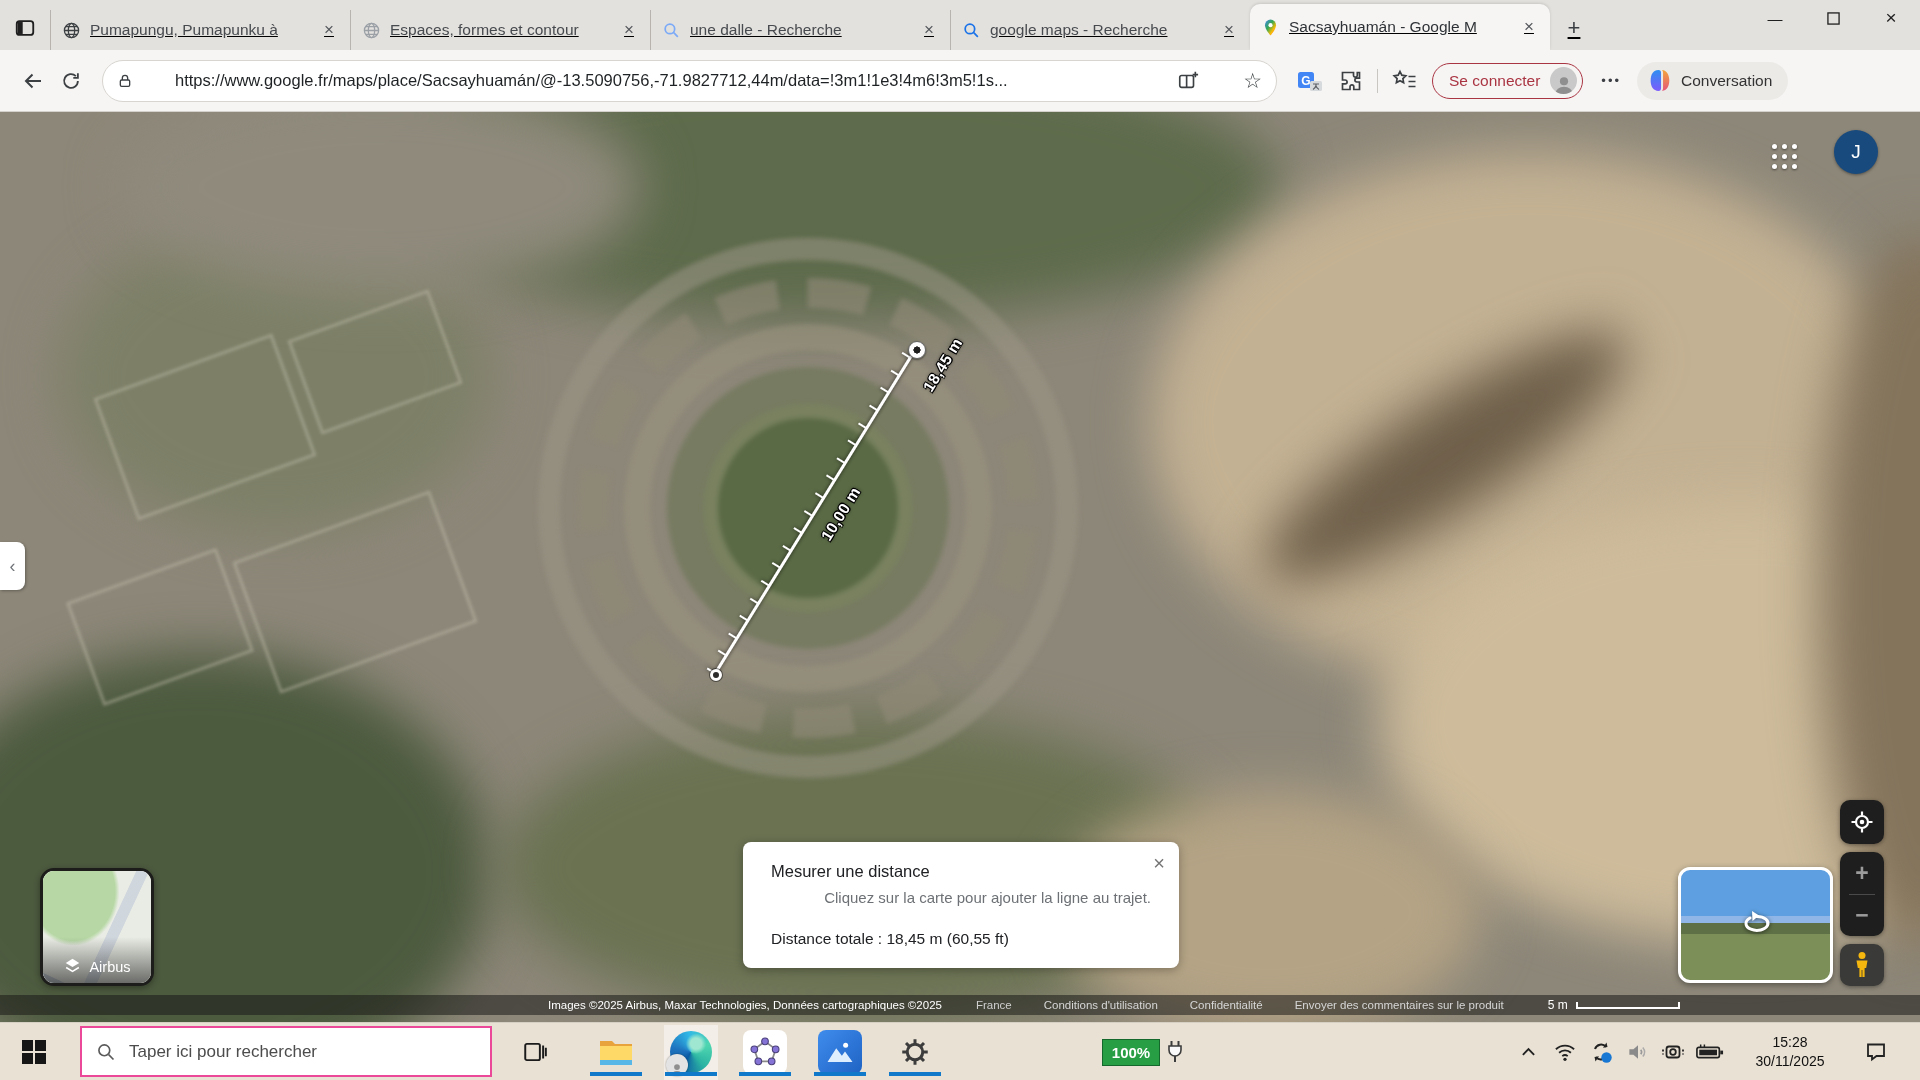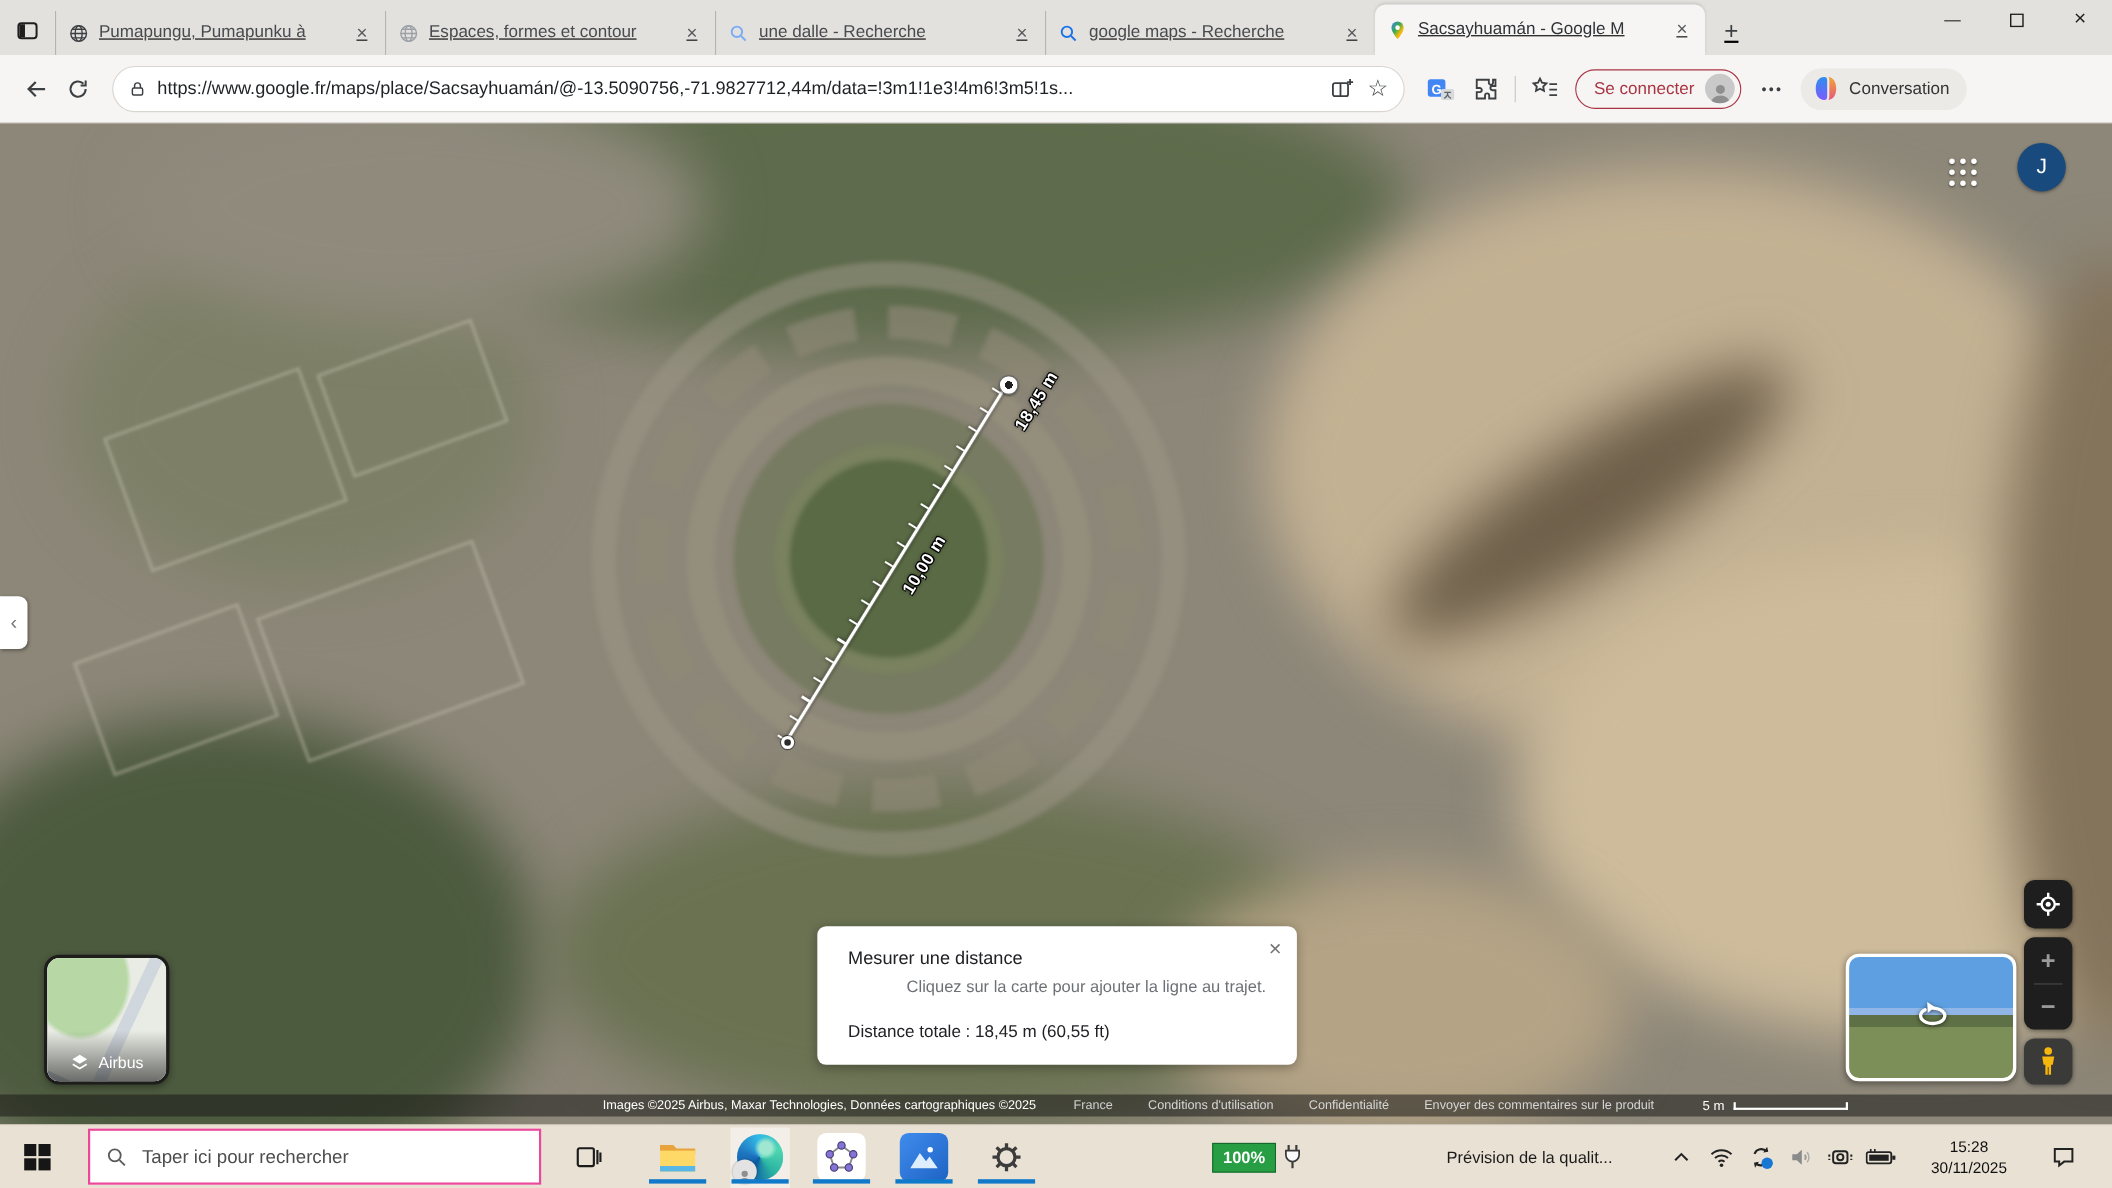--- a/index.html
+++ b/index.html
@@ -16,21 +16,21 @@
   .tab .ticon { width:20px; height:20px; flex:0 0 auto; margin-right:9px; display:flex; align-items:center; justify-content:center; }
   .tab-title { flex:1; white-space:nowrap; overflow:hidden; }
   .tab-close { width:22px; text-align:center; font-size:17px; color:#55585c; flex:0 0 auto; }
   .newtab { width:36px; height:36px; margin:0 0 4px 6px; display:flex; align-items:center; justify-content:center; font-size:22px; color:#3b3e42; cursor:pointer; }
   .win-controls { position:absolute; right:0; top:0; display:flex; }
   .win-btn { width:58px; height:36px; display:flex; align-items:center; justify-content:center; color:#1f1f1f; font-size:15px; cursor:pointer; }
 
   
   .toolbar { position:absolute; top:50px; left:0; width:1920px; height:62px; background:#f7f5f4; border-bottom:1px solid #d4d1cc; display:flex; align-items:center; padding-left:14px; z-index:3; }
   .nav-btn { width:38px; height:38px; display:flex; align-items:center; justify-content:center; cursor:pointer; }
-  .urlbox { width:1175px; height:42px; margin-left:12px; background:#fff; border:1px solid #d8d5d0; border-radius:21px; display:flex; align-items:center; padding:0 14px; }
+  .urlbox { width:1175px; height:42px; margin-left:12px; background:#fff; border:1px solid #d8d5d0; border-radius:21px; display:flex; align-items:center; padding:0 14px;gap:32px; }
   .url-text { flex:1; font-size:16.5px; color:#1f2224; white-space:nowrap; overflow:hidden; margin-left:10px; }
   .pill-ic { flex:0 0 auto; display:flex; align-items:center; justify-content:center; cursor:pointer; }
   .tb-ic { display:flex; align-items:center; justify-content:center; cursor:pointer; }
   .tb-divider { width:1px; height:24px; background:#c9c6c1; margin:0 14px; }
   .star-glyph { font-size:21px; color:#3c4043; line-height:1; }
   .signin { height:36px; margin-left:14px; border:1.5px solid #a93442; border-radius:18px; display:flex; align-items:center; padding:0 5px 0 16px; color:#a93442; font-size:15.5px; cursor:pointer; background:#fff0; }
   .signin .avatar-s { width:27px; height:27px; border-radius:50%; background:#c9c9c9; margin-left:10px; overflow:hidden; display:flex; align-items:flex-end; justify-content:center; }
   .dots { margin-left:18px; color:#3b3e42; font-size:13px; letter-spacing:2px; cursor:pointer; }
   .copilot { height:38px; margin-left:16px; background:#eceae7; border-radius:19px; display:flex; align-items:center; padding:0 16px 0 10px; font-size:15.5px; color:#333; cursor:pointer; }
   .copilot-logo { width:25px; height:25px; margin-right:9px; }
@@ -488,23 +488,20 @@
       <span>100%</span>
     </div>
     <div class="plug">
       <svg width="18" height="24" viewBox="0 0 18 24">
           <path d="M5.5 1v5M12.5 1v5" stroke="#3c3c3c" stroke-width="2"></path>
           <path d="M3 6h12v4a6 6 0 0 1-12 0z" fill="#fafafa" stroke="#3c3c3c" stroke-width="1.6"></path>
           <path d="M9 16v6" stroke="#3c3c3c" stroke-width="2"></path>
         </svg>
     </div>
 
-    <div class="tray-app">
-      <span>Prévision de la qualit...</span>
-    </div>
 
     <div class="tray-ic" style="left:1513px;">
       <svg width="15" height="10" viewBox="0 0 16 10" fill="none" stroke="#222" stroke-width="2">
           <path d="M2 8l6-6 6 6"></path>
         </svg>
     </div>
     <div class="tray-ic" style="left:1550px;">
       <svg width="22" height="20" viewBox="0 0 24 22">
           <g fill="none" stroke="#222" stroke-width="2">
             <path d="M2 8a14.5 14.5 0 0 1 20 0"></path>

